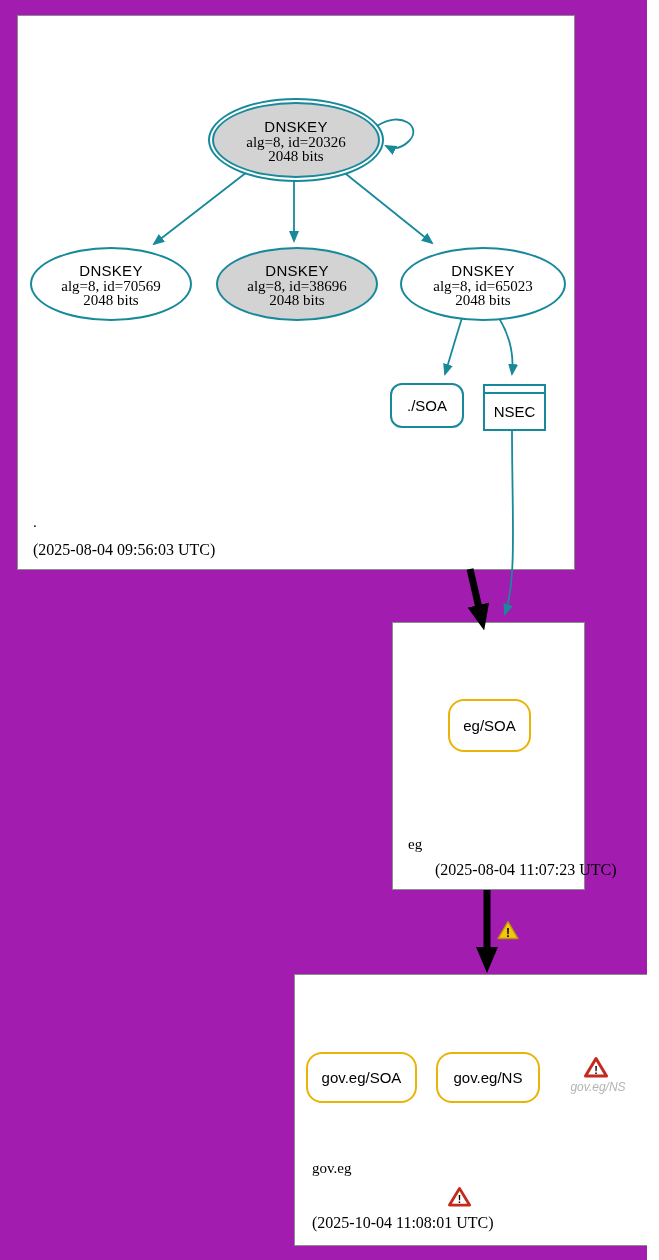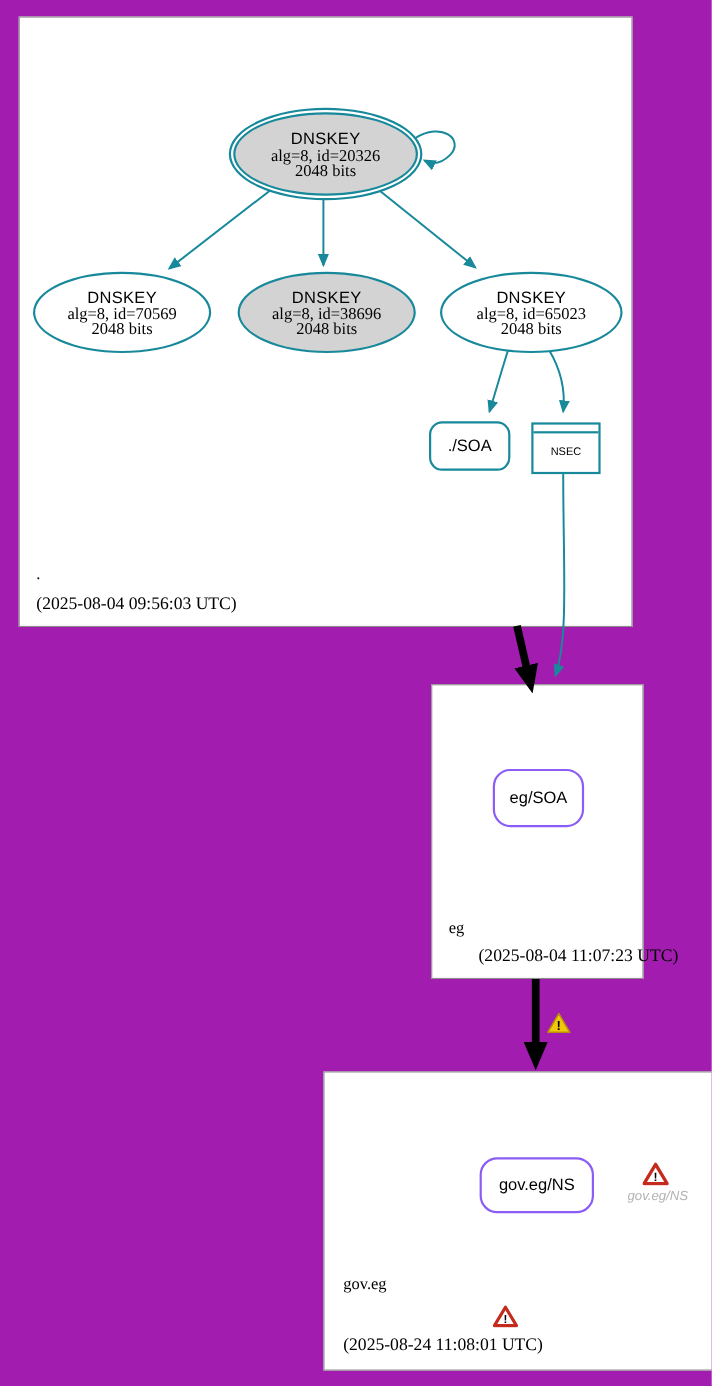--- a/index.html
+++ b/index.html
@@ -17,27 +17,27 @@
   .ksk-outer{position:absolute;border:2px solid #17899b;border-radius:50%;background:#fff;z-index:3;}
   .ksk-inner{position:absolute;inset:2px;border:2px solid #17899b;border-radius:50%;background:#d3d3d3;
              display:flex;flex-direction:column;align-items:center;justify-content:center;}
   .node-title{font-size:15px;line-height:17px;letter-spacing:.3px;}
   .node-sub{font-family:"Liberation Serif",serif;font-size:15px;line-height:14px;}
 
   
   .rrset{position:absolute;display:flex;align-items:center;justify-content:center;
          font-size:15px;background:#fff;z-index:3;}
   .rrset.teal{border:2px solid #17899b;border-radius:12px;}
-  .rrset.black{border:2px solid #8b5cf6;border-radius:16px;}
+  .rrset.black{border:2px solid #eab308;border-radius:16px;}
 
   
   .nsec{position:absolute;border:2px solid #17899b;background:#fff;z-index:3;
         display:flex;flex-direction:column;}
   .nsec-strip{height:6px;border-bottom:2px solid #17899b;}
-  .nsec-label{flex:1;display:flex;align-items:center;justify-content:center;font-size:10px;}
+  .nsec-label{flex:1;display:flex;align-items:center;justify-content:center;font-size:15px;}
 
   
   .zone-name{position:absolute;font-family:"Liberation Serif",serif;font-size:15px;z-index:3;}
   .zone-ts{position:absolute;font-family:"Liberation Serif",serif;font-size:16px;z-index:3;}
 
   .icon{position:absolute;z-index:4;}
   .bogus-caption{position:absolute;z-index:4;font-style:italic;font-size:12px;color:#b3b3b3;
                  text-align:center;}
 </style>
 </head>
@@ -113,30 +113,33 @@
     <span>eg/SOA</span>
   </div>
   <div class="zone-name" style="left:408px;top:836px;text-align:right;">eg</div>
   <div class="zone-ts" style="left:408px;top:861px;margin-left:27px;">(2025-08-04 11:07:23 UTC)</div>
 
   <svg class="icon" style="left:497px;top:920px;" width="22" height="20" viewBox="0 0 22 20">
     <path d="M11,1.5 L21,18.5 L1,18.5 z" fill="#f2c80a" stroke="#b8930a" stroke-width="1.4" stroke-linejoin="round"></path>
     <text x="11" y="16.5" text-anchor="middle" font-size="12" font-weight="bold" fill="#000">!</text>
   </svg>
 
+  <div class="rrset black" style="left:306px;top:1052px;width:107px;height:47px;">
+    <span>gov.eg/SOA</span>
+  </div>
   <div class="rrset black" style="left:436px;top:1052px;width:100px;height:47px;">
     <span>gov.eg/NS</span>
   </div>
 
   <svg class="icon" style="left:584px;top:1056px;" width="24" height="22" viewBox="0 0 24 22">
     <path d="M12,2.5 L22.5,20 L1.5,20 z" fill="#ffffff" stroke="#c42b1c" stroke-width="3" stroke-linejoin="round"></path>
     <text x="12" y="17.5" text-anchor="middle" font-size="11" font-weight="bold" fill="#000">!</text>
   </svg>
   <div class="bogus-caption" style="left:554px;top:1080px;width:88px;">gov.eg/NS</div>
 
   <div class="zone-name" style="left:312px;top:1160px;">gov.eg</div>
   <svg class="icon" style="left:448px;top:1186px;" width="23" height="21" viewBox="0 0 24 22">
     <path d="M12,2.5 L22.5,20 L1.5,20 z" fill="#ffffff" stroke="#c42b1c" stroke-width="3" stroke-linejoin="round"></path>
     <text x="12" y="17.5" text-anchor="middle" font-size="11" font-weight="bold" fill="#000">!</text>
   </svg>
-  <div class="zone-ts" style="left:312px;top:1214px;">(2025-08-24 11:08:01 UTC)</div>
+  <div class="zone-ts" style="left:312px;top:1214px;">(2025-10-04 11:08:01 UTC)</div>
 
 </div>
 
 </body></html>

